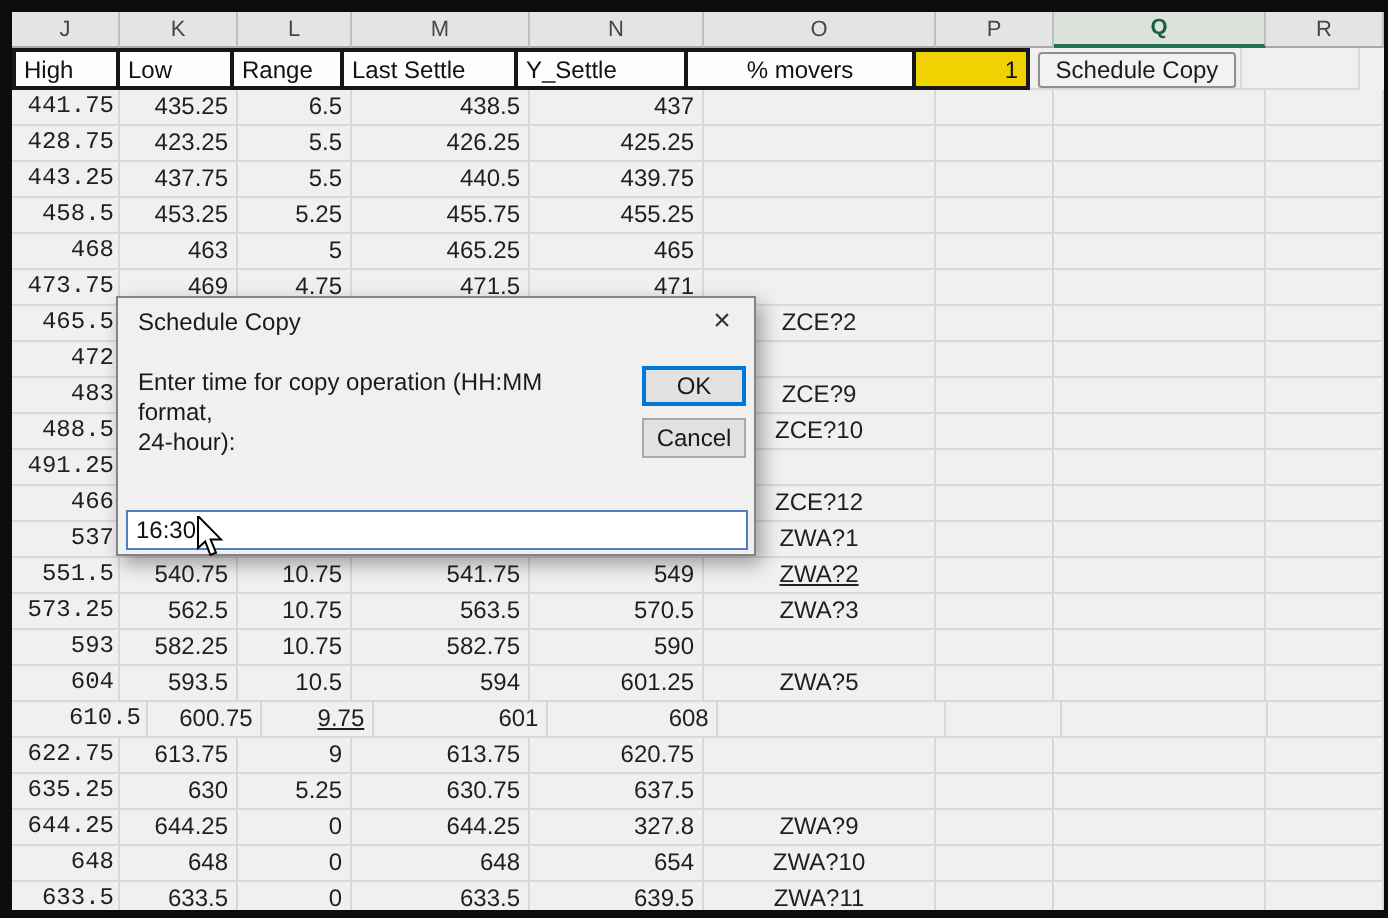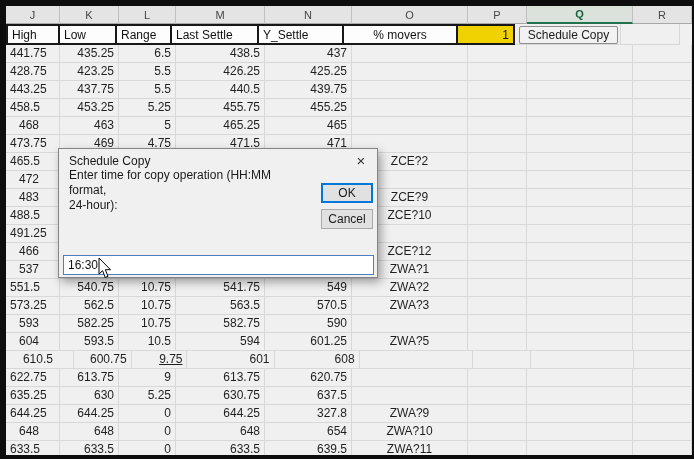--- a/index.html
+++ b/index.html
@@ -26,30 +26,30 @@
   .hcell.plain  { background:transparent; border:none; border-right:1px solid #d7d8d7; border-bottom:1px solid #d7d8d7; }
   .q-host { position:relative; }
   .q-button { position:absolute; left:4px; top:2px; width:99px; height:18px; background:#f2f2f2;
     border:1px solid #8f8f8f; border-radius:2px; display:flex; align-items:center; justify-content:center;
     font-size:12px; color:#1c1c1c; box-shadow:0 1px 1px rgba(0,0,0,.15); }
 
   .grid-row { display:flex; height:18px; }
   .dcell { height:18px; font-size:12px; color:#1f1f1f; line-height:17px; white-space:nowrap; overflow:hidden;
     border-right:1px solid #d7d8d7; border-bottom:1px solid #d7d8d7; text-align:right; padding:0 4px; }
   .dcell.center { text-align:center; }
-  .dcell.tightpad { padding-right:20px; }
+  .dcell.tightpad { padding-right:2px;font-family:Liberation Mono, monospace; }
 
   
   #dialog { position:absolute; left:58px; top:148px; width:320px; height:130px; background:#f0f0f0;
     border:1px solid #848484; box-shadow:3px 4px 9px rgba(0,0,0,.35); z-index:10; }
   #dialog-titlebar { position:absolute; left:0; top:0; width:100%; height:22px; }
   #dialog-title { position:absolute; left:10px; top:5px; font-size:12px; color:#1a1a1a; }
   #dialog-close { position:absolute; right:6px; top:2px; width:20px; height:18px; display:flex;
     align-items:center; justify-content:center; font-size:15px; color:#333; }
-  #dialog-prompt { position:absolute; left:10px; top:19px; width:238px; font-size:12px; line-height:15px; color:#1a1a1a; }
+  #dialog-prompt { position:absolute; left:10px; top:35px; width:238px; font-size:12px; line-height:15px; color:#1a1a1a; }
   .dlg-btn { position:absolute; left:262px; width:52px; height:20px; background:#e1e1e1;
     display:flex; align-items:center; justify-content:center; font-size:12px; color:#1a1a1a; }
   #ok-btn { top:34px; border:2px solid #0078d7; }
   #cancel-btn { top:60px; border:1px solid #a9a9a9; }
   #time-input { position:absolute; left:4px; top:106px; width:311px; height:20px; background:#ffffff;
     border:1px solid #4d7ebf; display:flex; align-items:center; padding-left:4px; font-size:12px; color:#111; }
   #text-caret { display:inline-block; width:1px; height:13px; background:#111; margin-left:1px; }
 
   #mouse-cursor { position:absolute; left:98px; top:258px; z-index:20; }
 </style>
@@ -226,21 +226,21 @@
           <div class="dcell" style="width: 59px;"></div>
           <div class="dcell" style="width: 106px;"></div>
           <div class="dcell" style="width: 59px;"></div>
         </div>
         <div class="grid-row">
           <div class="dcell tightpad" style="width: 54px;">551.5</div>
           <div class="dcell" style="width: 59px;">540.75</div>
           <div class="dcell" style="width: 57px;">10.75</div>
           <div class="dcell" style="width: 89px;">541.75</div>
           <div class="dcell" style="width: 87px;">549</div>
-          <div class="dcell center" style="width: 116px;">ZWA?2</div>
+          <div class="dcell center" style="width: 116px; text-decoration: underline;">ZWA?2</div>
           <div class="dcell" style="width: 59px;"></div>
           <div class="dcell" style="width: 106px;"></div>
           <div class="dcell" style="width: 59px;"></div>
         </div>
         <div class="grid-row">
           <div class="dcell tightpad" style="width: 54px;">573.25</div>
           <div class="dcell" style="width: 59px;">562.5</div>
           <div class="dcell" style="width: 57px;">10.75</div>
           <div class="dcell" style="width: 89px;">563.5</div>
           <div class="dcell" style="width: 87px;">570.5</div>

